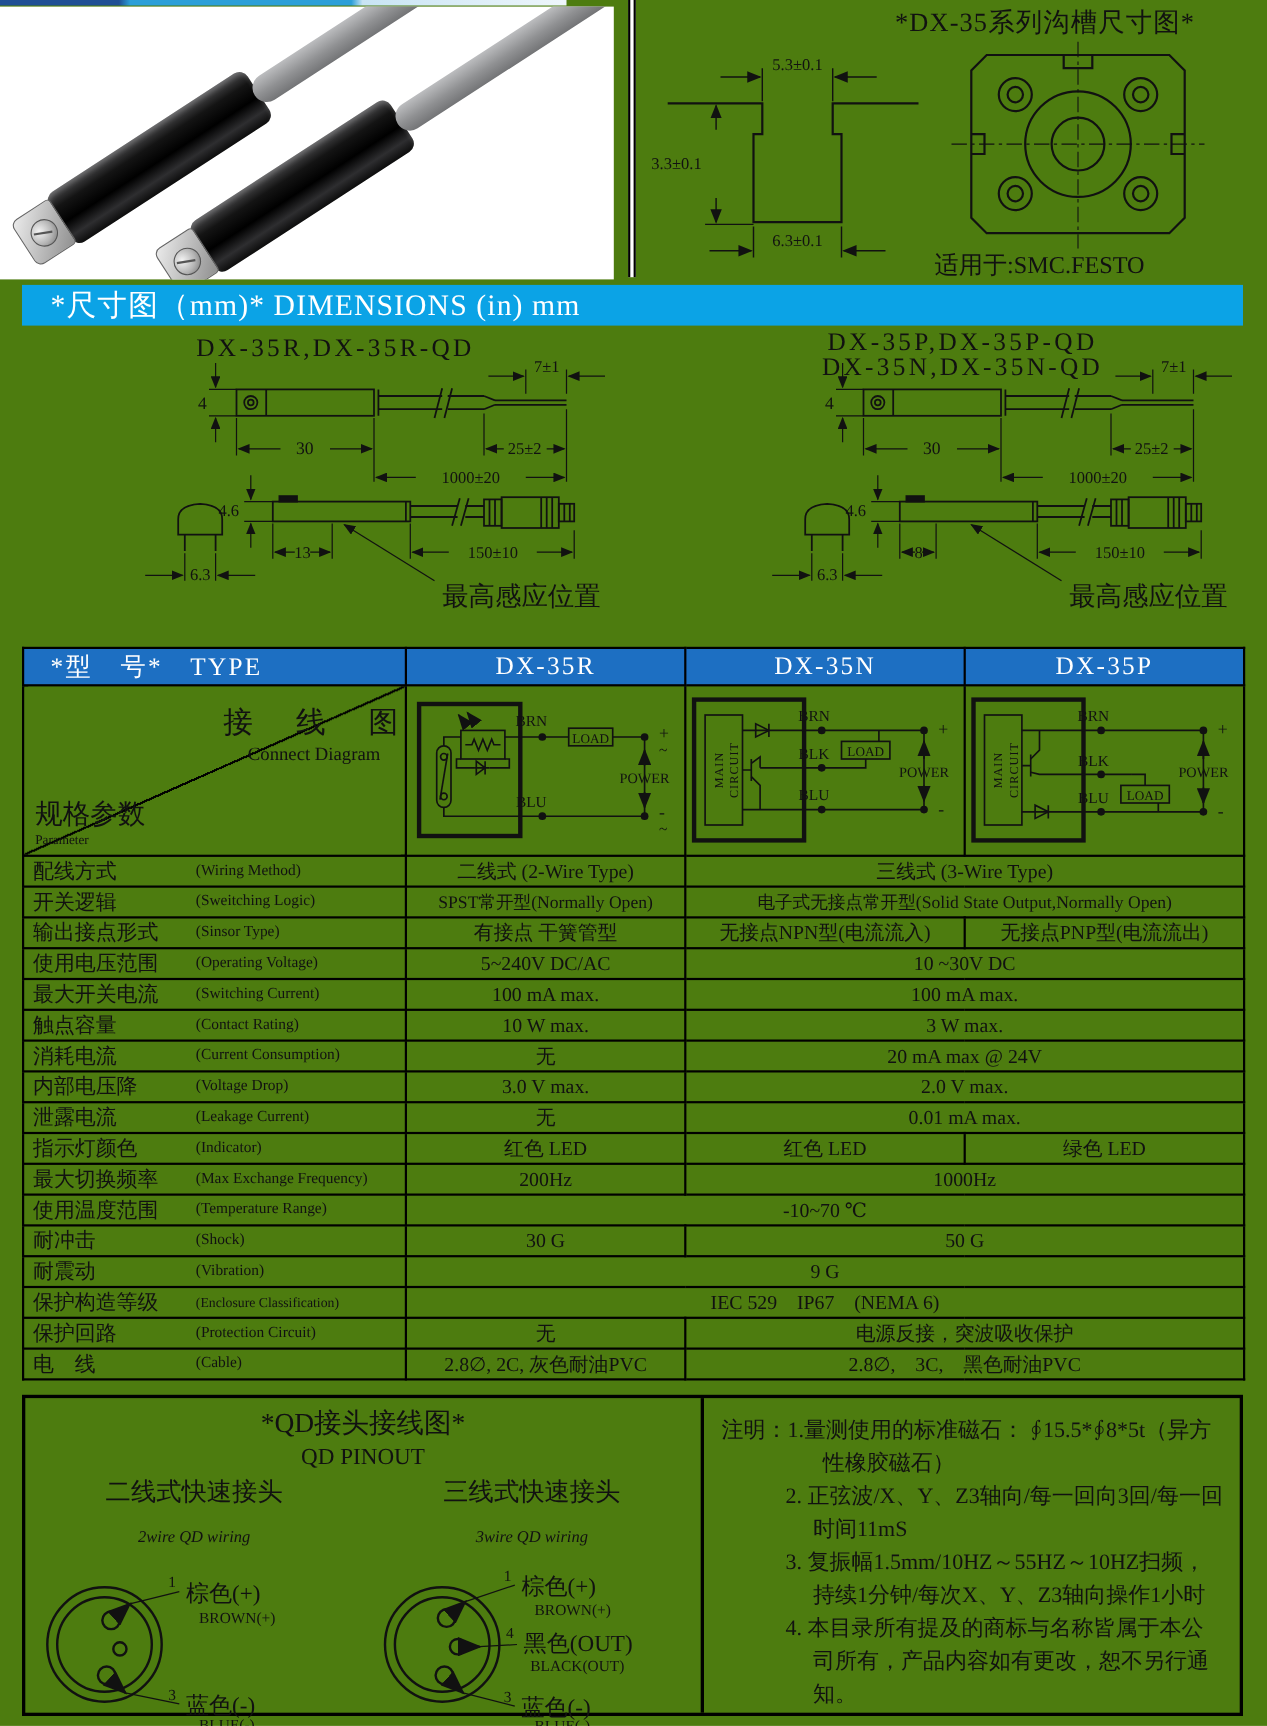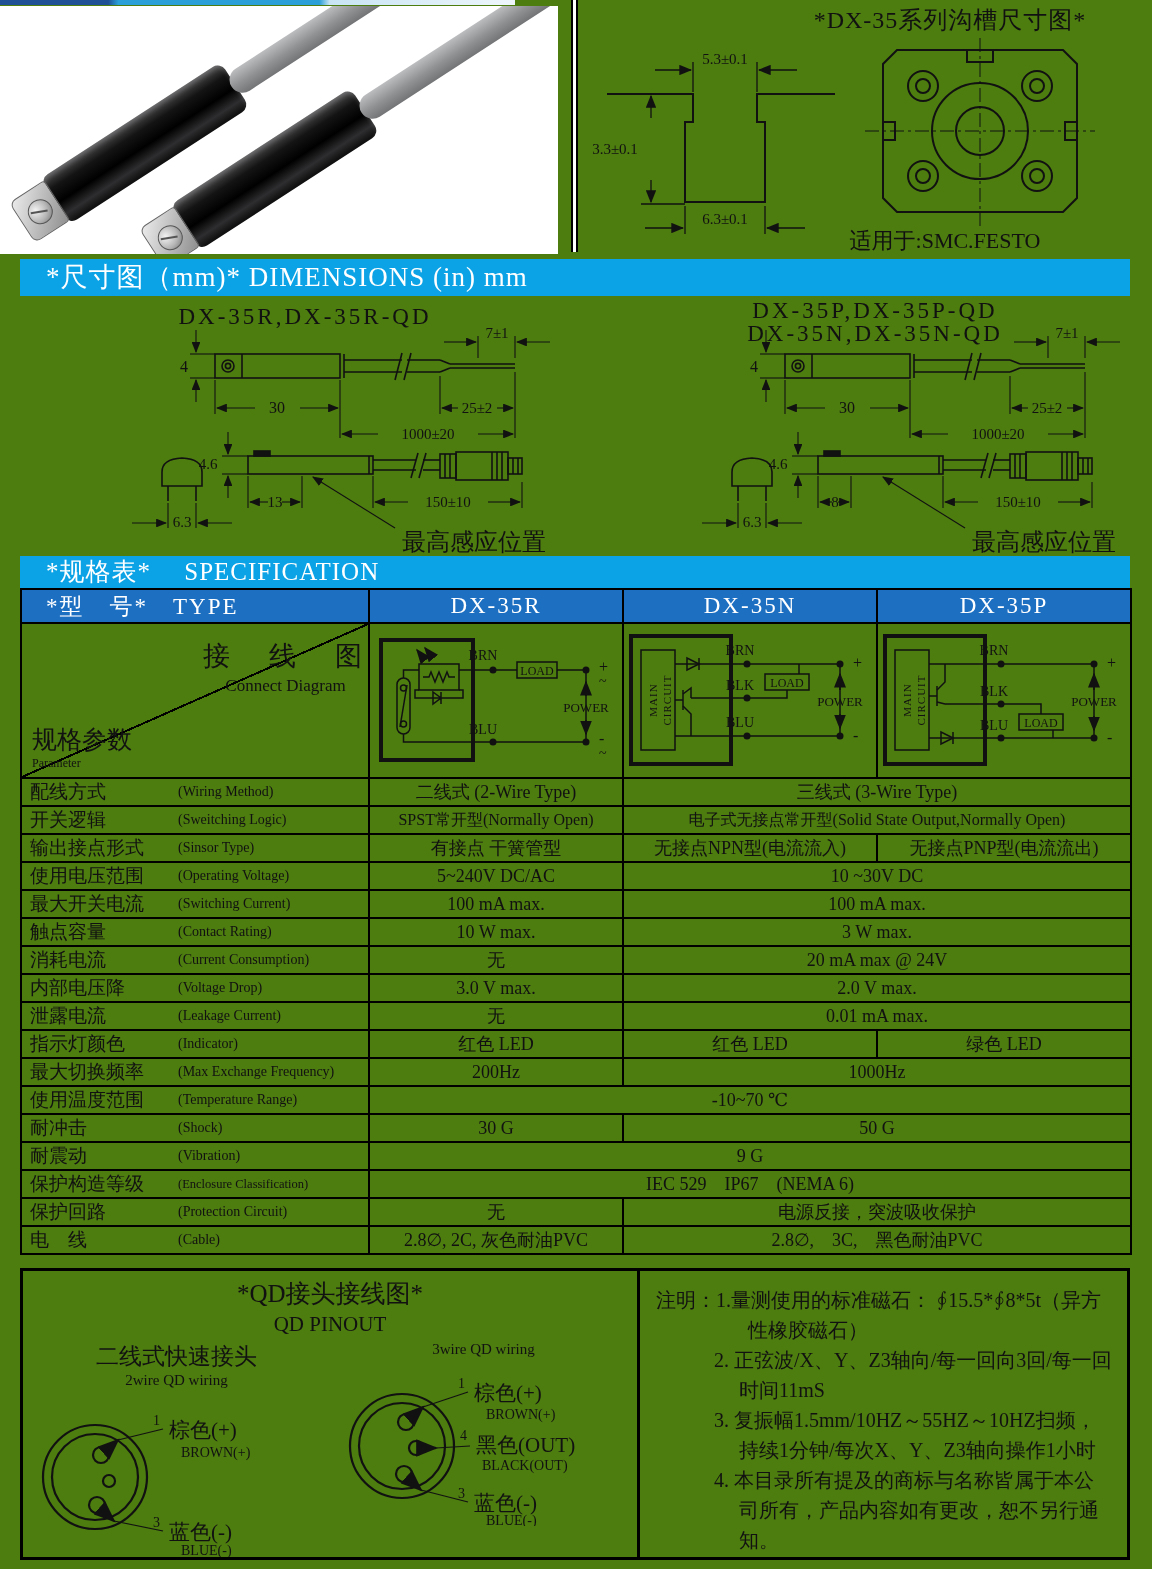--- a/index.html
+++ b/index.html
@@ -59,21 +59,21 @@
   td.val{text-align:center;font-size:18px;white-space:nowrap;overflow:hidden;}
 
   
   .bottombox{position:absolute;left:20px;top:1268px;width:1110px;height:292px;border:3px solid #000;display:flex;box-sizing:border-box;}
   .qdpanel{width:617px;border-right:3px solid #000;box-sizing:border-box;padding-top:6px;}
   .qd-title{text-align:center;font-size:25px;}
   .qd-sub{text-align:center;font-size:21px;margin-top:2px;}
   .qd-cols{display:flex;margin-top:4px;}
   .qd-col{width:50%;}
   .qd-col .ct-cn{text-align:center;font-size:23px;}
-  .qd-col .ct-en{text-align:center;font-size:15px;margin-top:0;}
+  .qd-col .ct-en{text-align:center;font-size:15px;margin-top:18px;font-style:italic;}
   .notes{flex:1;padding:14px 14px 0 16px;font-size:20px;line-height:1.5;}
   .notes .l1{padding-left:4.6em;text-indent:-4.6em;}
   .note-item{margin-left:2.9em;padding-left:1.25em;text-indent:-1.25em;}
 </style>
 </head>
 <body>
 
 <div class="page">
 
   <svg width="0" height="0" style="position:absolute">
@@ -333,21 +333,20 @@
       <line x1="478" y1="206" x2="510" y2="206" marker-end="url(#arr)"></line>
       <line x1="385" y1="232" x2="303" y2="181" marker-end="url(#arr)"></line>
     </g>
     <text x="172" y="231" font-size="15" text-anchor="middle">6.3</text>
     <text x="198" y="173" font-size="15" text-anchor="middle">4.6</text>
     <text x="255" y="211" font-size="15" text-anchor="middle">8</text>
     <text x="438" y="211" font-size="15" text-anchor="middle">150±10</text>
     <text x="392" y="254" font-size="24" text-anchor="start">最高感应位置</text>
   </svg>
 
-  <div class="banner banner2"><span>*规格表*　 SPECIFICATION</span></div>
 
   <table class="spec">
     <colgroup>
         <col style="width:348px">
         <col style="width:254px">
         <col style="width:254px">
         <col style="width:254px">
       </colgroup>
     <tbody>
         <tr class="typerow">
@@ -666,20 +665,21 @@
             </g>
             <text x="130" y="36" font-size="14">1</text>
             <text x="146" y="48" font-size="21">棕色(+)</text>
             <text x="158" y="68" font-size="14">BROWN(+)</text>
             <text x="130" y="138" font-size="14">3</text>
             <text x="146" y="150" font-size="21">蓝色(-)</text>
             <text x="158" y="166" font-size="14">BLUE(-)</text>
           </svg>
         </div>
         <div class="qd-col">
+          <div class="ct-cn">三线式快速接头</div>
           <div class="ct-en">3wire QD wiring</div>
           <svg width="300" height="168" viewBox="0 0 300 168">
             <g stroke="#111" stroke-width="2.2" fill="none">
               <circle cx="72" cy="88" r="52"></circle>
                 <circle cx="72" cy="88" r="43"></circle>
               <circle cx="76" cy="64" r="8"></circle>
               <circle cx="86" cy="90" r="7"></circle>
               <circle cx="74" cy="116" r="8"></circle>
               <line x1="82" y1="59" x2="93" y2="49" marker-end="url(#arr)"></line>
               <line x1="93" y1="90" x2="106" y2="90" marker-end="url(#arr)"></line>

